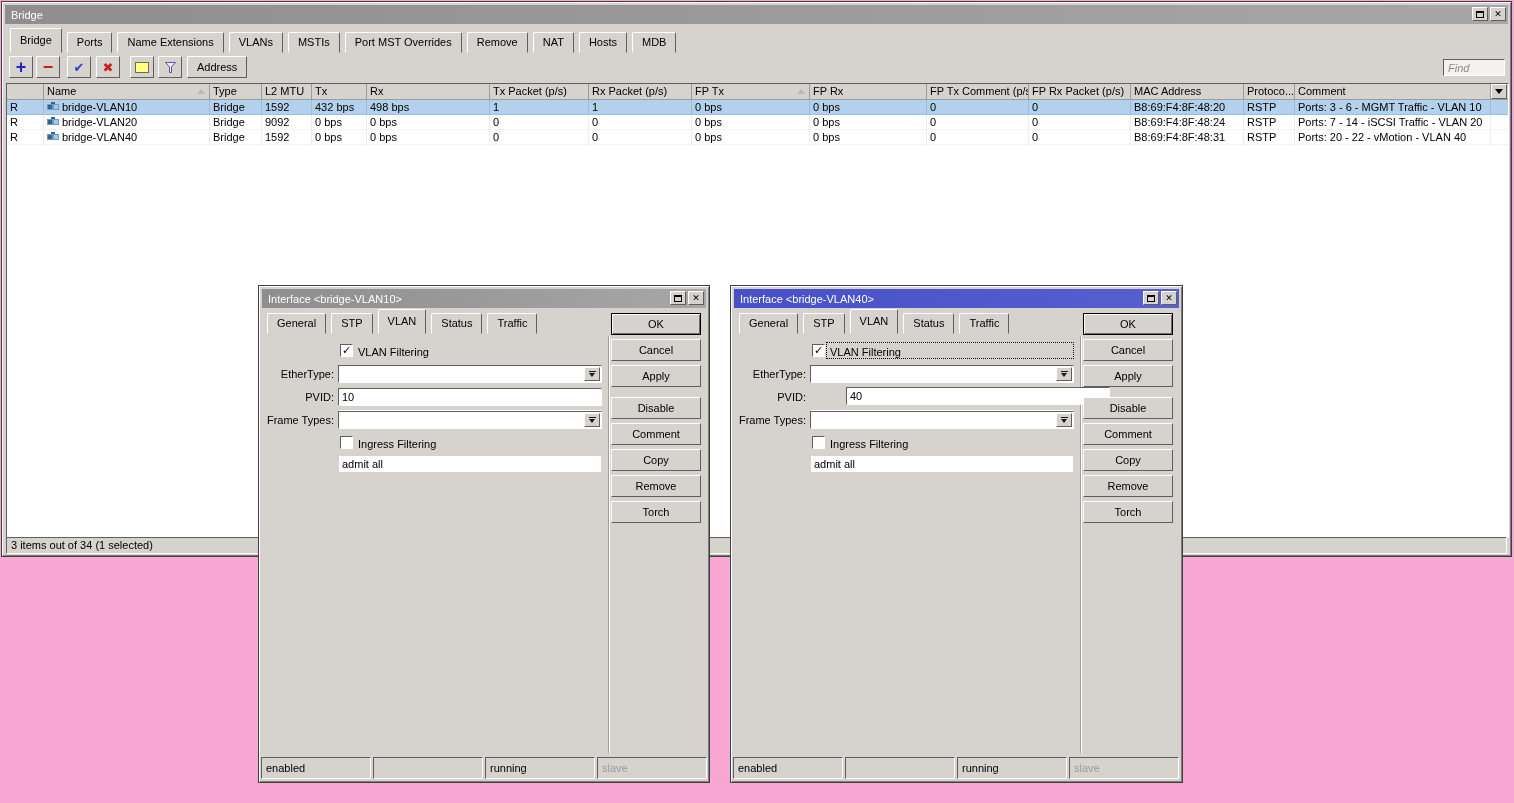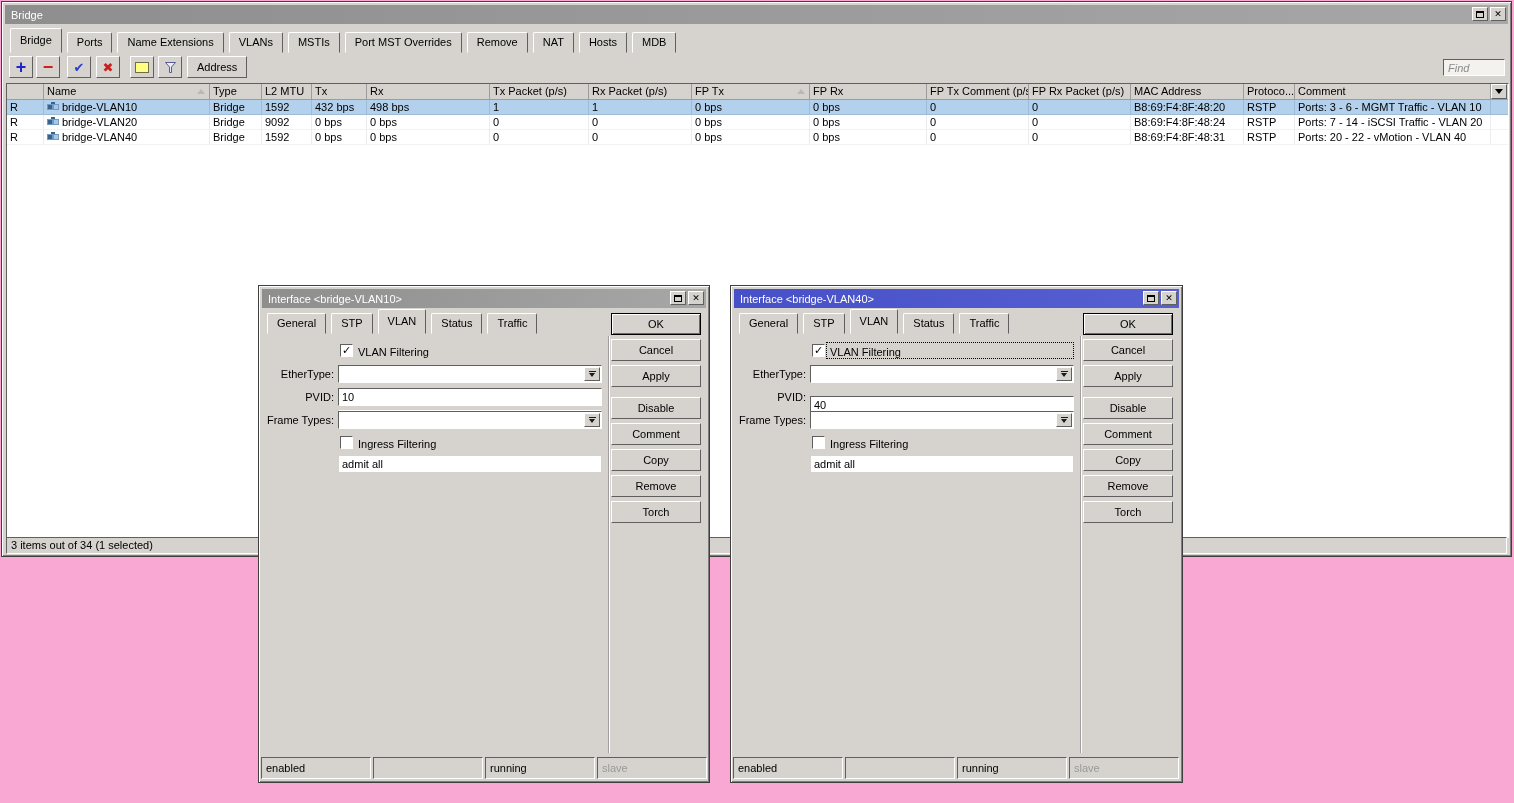--- a/index.html
+++ b/index.html
@@ -366,21 +366,21 @@
     <span class="flabel" style="top:79px;">EtherType:</span>
     <span class="field has-dd" style="top:79px;">
       <input value="0x8100" style="">
       <span class="dd">
           <span class="dd-bar"></span>
           <span class="dd-tri"></span>
         </span>
     </span>
 
     <span class="flabel" style="top:102px;">PVID:</span>
-    <span class="field" style="top:110px;">
+    <span class="field" style="top:101px;margin-left:36px;">
       <input value="40" style="">
     </span>
 
     <span class="flabel" style="top:125px;">Frame Types:</span>
     <span class="field has-dd" style="top:125px;">
       <input value="admit all" style="">
       <span class="dd">
           <span class="dd-bar"></span>
           <span class="dd-tri"></span>
         </span>

